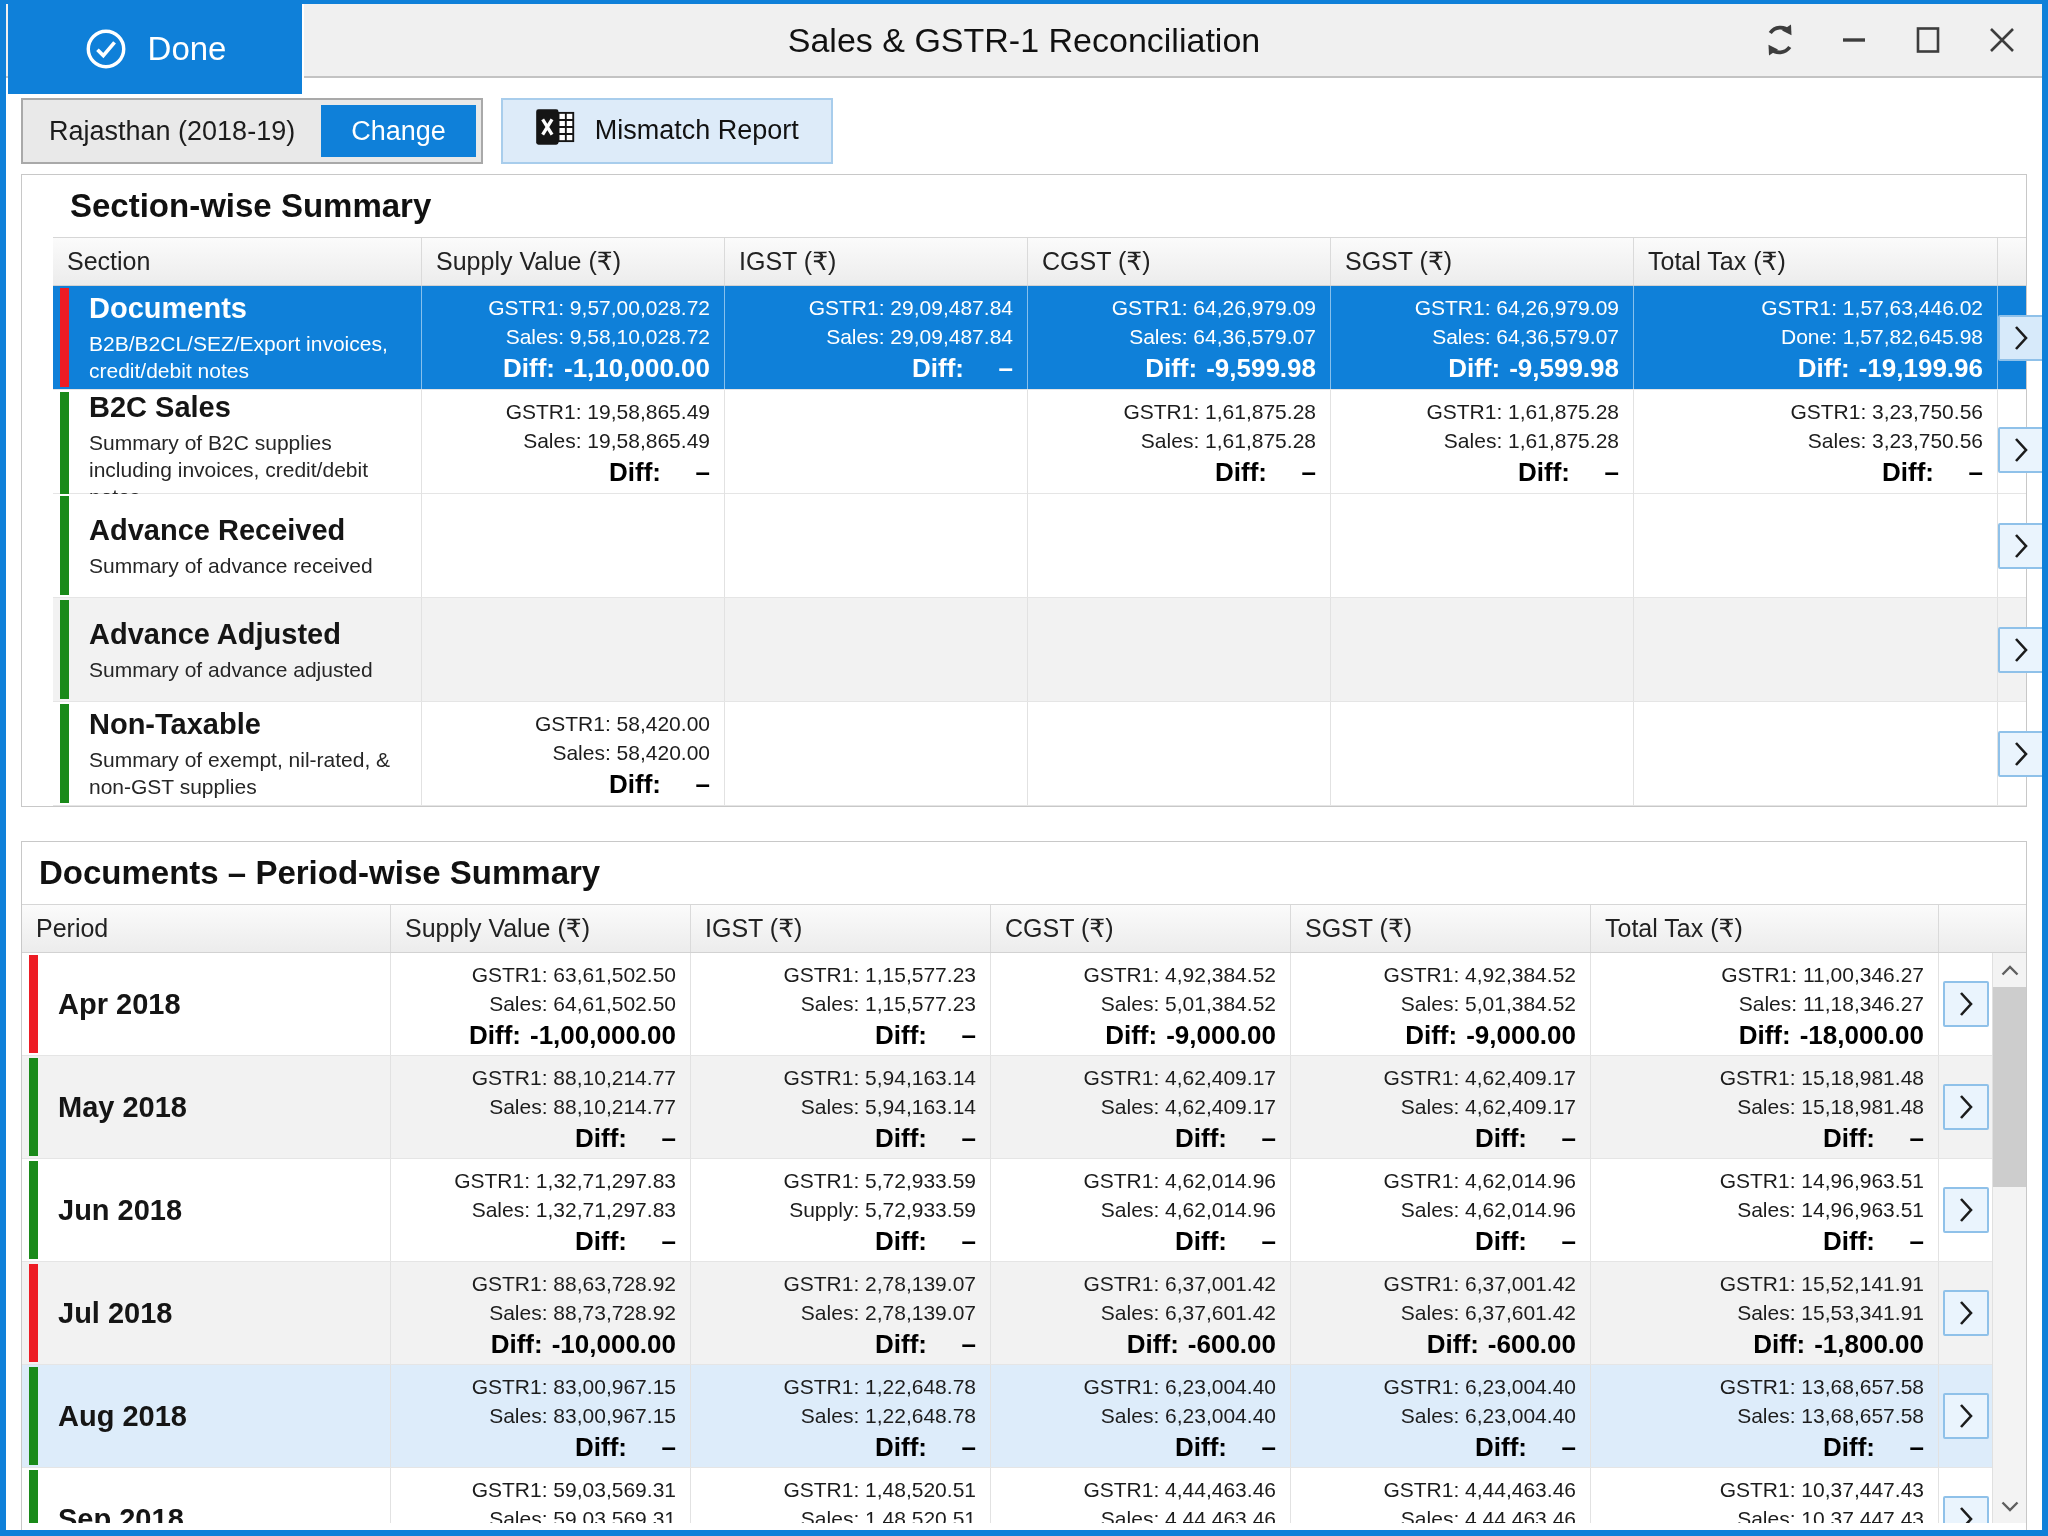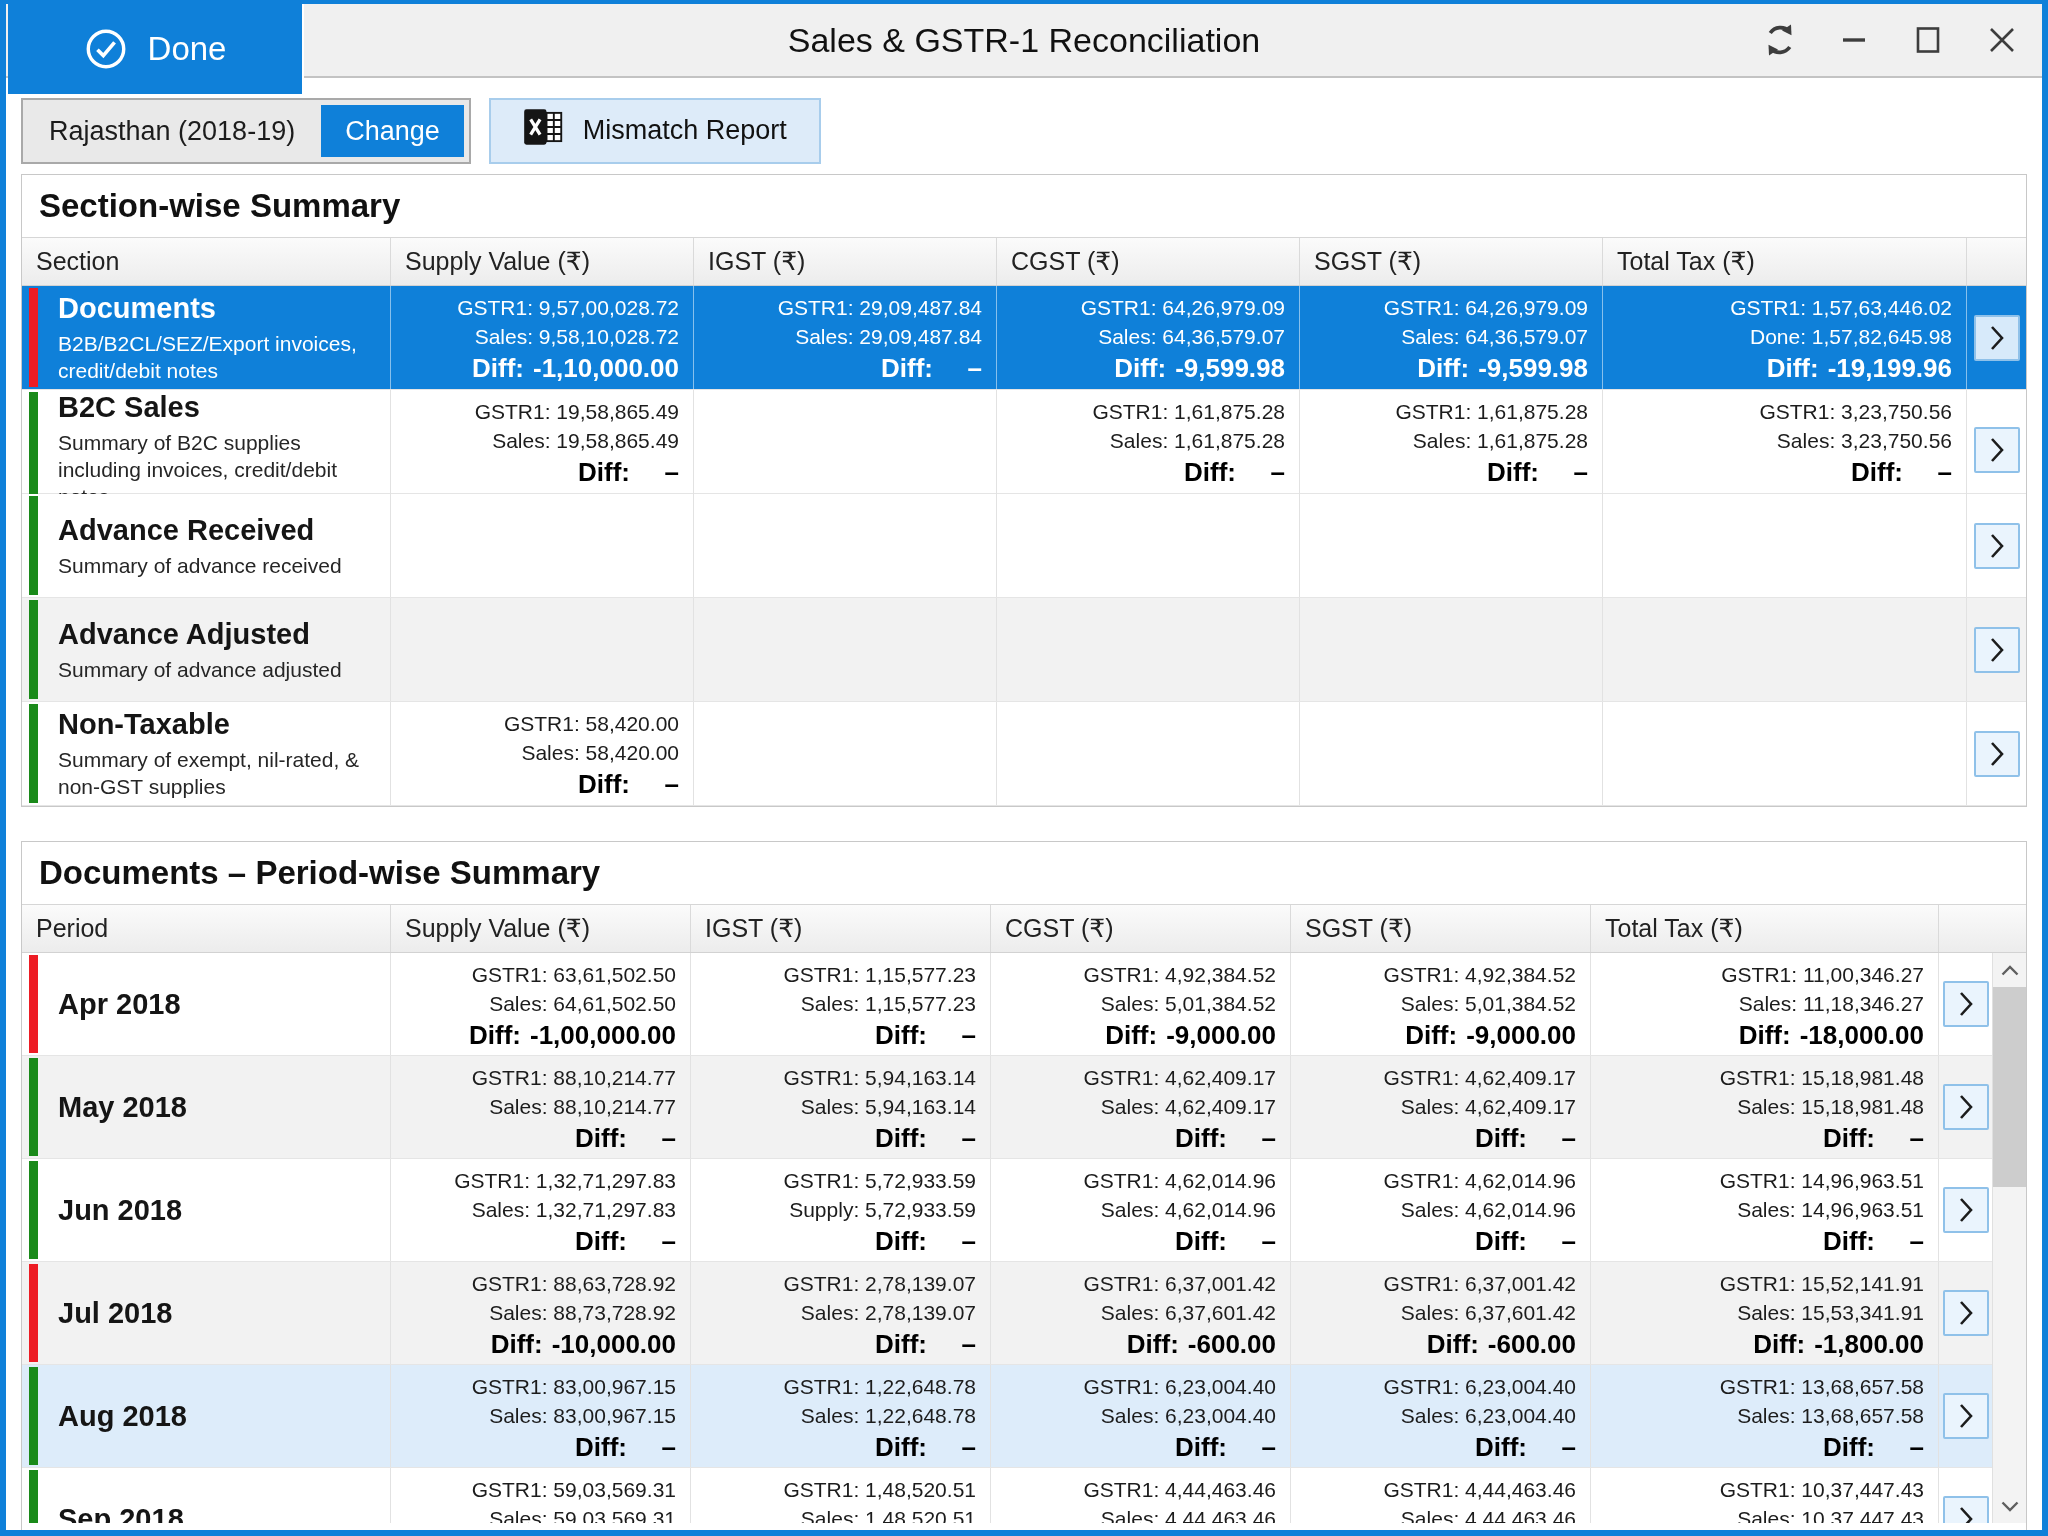--- a/index.html
+++ b/index.html
@@ -20,25 +20,25 @@
     display:flex;align-items:center;justify-content:center;gap:20px;
     font-family:inherit;font-size:33px;cursor:pointer;
   }
   .win-controls{position:absolute;right:14px;top:0;height:72px;display:flex;align-items:center;gap:22px;}
   .win-ctl{width:52px;height:52px;background:transparent;border:none;display:flex;align-items:center;justify-content:center;cursor:pointer;padding:0;}
   
   .page-body{padding:0 15px;}
   .toolbar{margin-top:20px;display:flex;gap:18px;height:66px;align-items:stretch;}
   .scope-group{display:flex;align-items:center;background:#e9e9e9;border:2px solid #a9a9a9;padding-left:26px;gap:26px;}
   .scope-label{font-size:27px;color:#1c1c1c;}
-  .change-btn{margin:5px 5px 5px 0;padding:0 24px;height:calc(100% - 10px);background:#0f80d9;color:#fff;border:none;font-family:inherit;font-size:27px;cursor:pointer;}
+  .change-btn{margin:5px 5px 5px 0;padding:0 30px;height:calc(100% - 10px);background:#0f80d9;color:#fff;border:none;font-family:inherit;font-size:27px;cursor:pointer;}
   .mismatch-btn{display:flex;align-items:flex-end;gap:20px;padding:16px 32px;background:#ddebf9;border:2px solid #a8cdec;font-family:inherit;font-size:27px;color:#111;cursor:pointer;}
   
   .card{border:1px solid #c8c8c8;background:#fff;}
-  .section-card{margin-top:10px;--cols:368px 303px 303px 303px 303px 364px 1fr;}
+  .section-card{margin-top:10px;padding-left:31px;--cols:368px 303px 303px 303px 303px 364px 1fr;}
   .period-card{margin-top:34px;height:863px;overflow:hidden;--cols:368px 300px 300px 300px 300px 348px 1fr;}
   .card-title{height:63px;display:flex;align-items:center;padding:0 17px;font-size:33px;font-weight:700;color:#111;border-bottom:1px solid #d6d6d6;}
   .thead{display:grid;grid-template-columns:var(--cols);height:48px;background:linear-gradient(#fbfbfb,#ececec);border-bottom:1px solid #d2d2d2;}
   .period-card .thead{padding-right:34px;}
   .th{display:flex;align-items:center;padding-left:14px;font-size:25px;color:#222;}
   .th + .th{border-left:1px solid #dadada;}
   .trow{display:grid;grid-template-columns:var(--cols);position:relative;border-bottom:1px solid #e5e5e5;background:#fff;}
   .section-card .trow{height:104px;}
   .period-card .trow{height:103px;}
   .trow.alt{background:#f2f2f2;}

